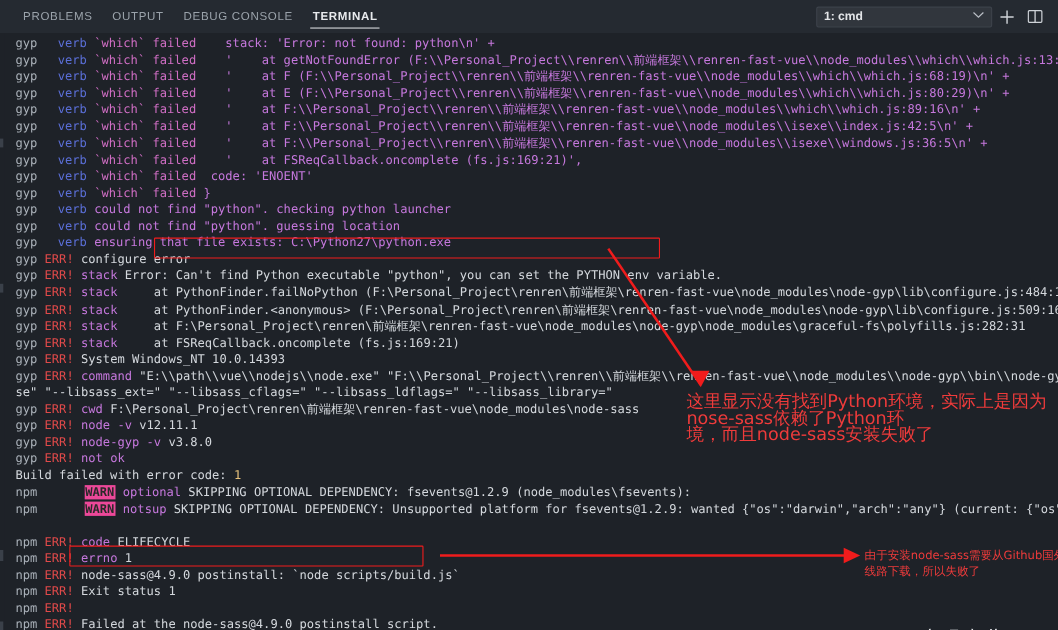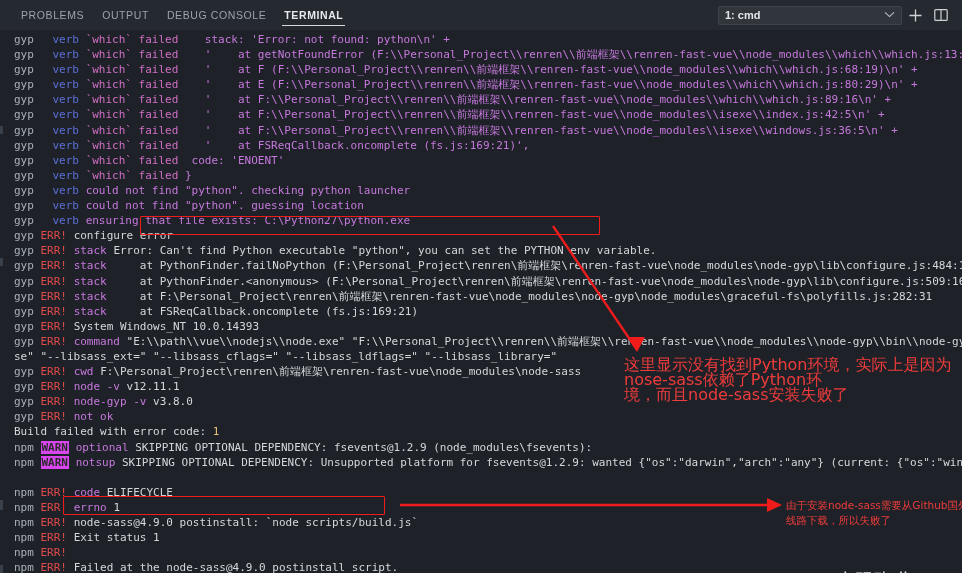--- a/index.html
+++ b/index.html
@@ -54,21 +54,21 @@
     background: #d7d9dd;
   }
   .tabbar-right {
     margin-left: auto;
     display: flex;
     align-items: center;
     gap: 0px;
     padding-right: 8px;
   }
   .term-select {
-    width: 184px;
+    width: 160px;
     height: 19px;
     background: #31363d;
     border: 1px solid #3d434b;
     border-radius: 2px;
     display: flex;
     align-items: center;
     padding: 0 6px;
     color: #e3e5e8;
     font-family: "Liberation Sans", sans-serif;
     font-size: 11px;
@@ -123,24 +123,25 @@
 
   
   .c-gray   { color: #a9b0b8; }
   .c-white  { color: #d4d8dd; }
   .c-verb   { color: #5b6fd8; margin-left: 12px; }
   .c-magenta{ color: #c678dd; }
   .c-pink   { color: #d06ec4; }
   .c-err    { color: #e04a4a; }
   .c-yellowtxt { color: #e5c07b; }
   .warnbadge {
-    background: #d946ef;
+    background: #ec4899;
     color: #2a2a2a;
     font-weight: bold;
     padding: 0 1px;
+    margin-left: 36px;
   }
 
   
   .overlay {
     position: absolute;
     left: 0; top: 0; right: 0; bottom: 0;
     pointer-events: none;
   }
   .redbox {
     position: absolute;

